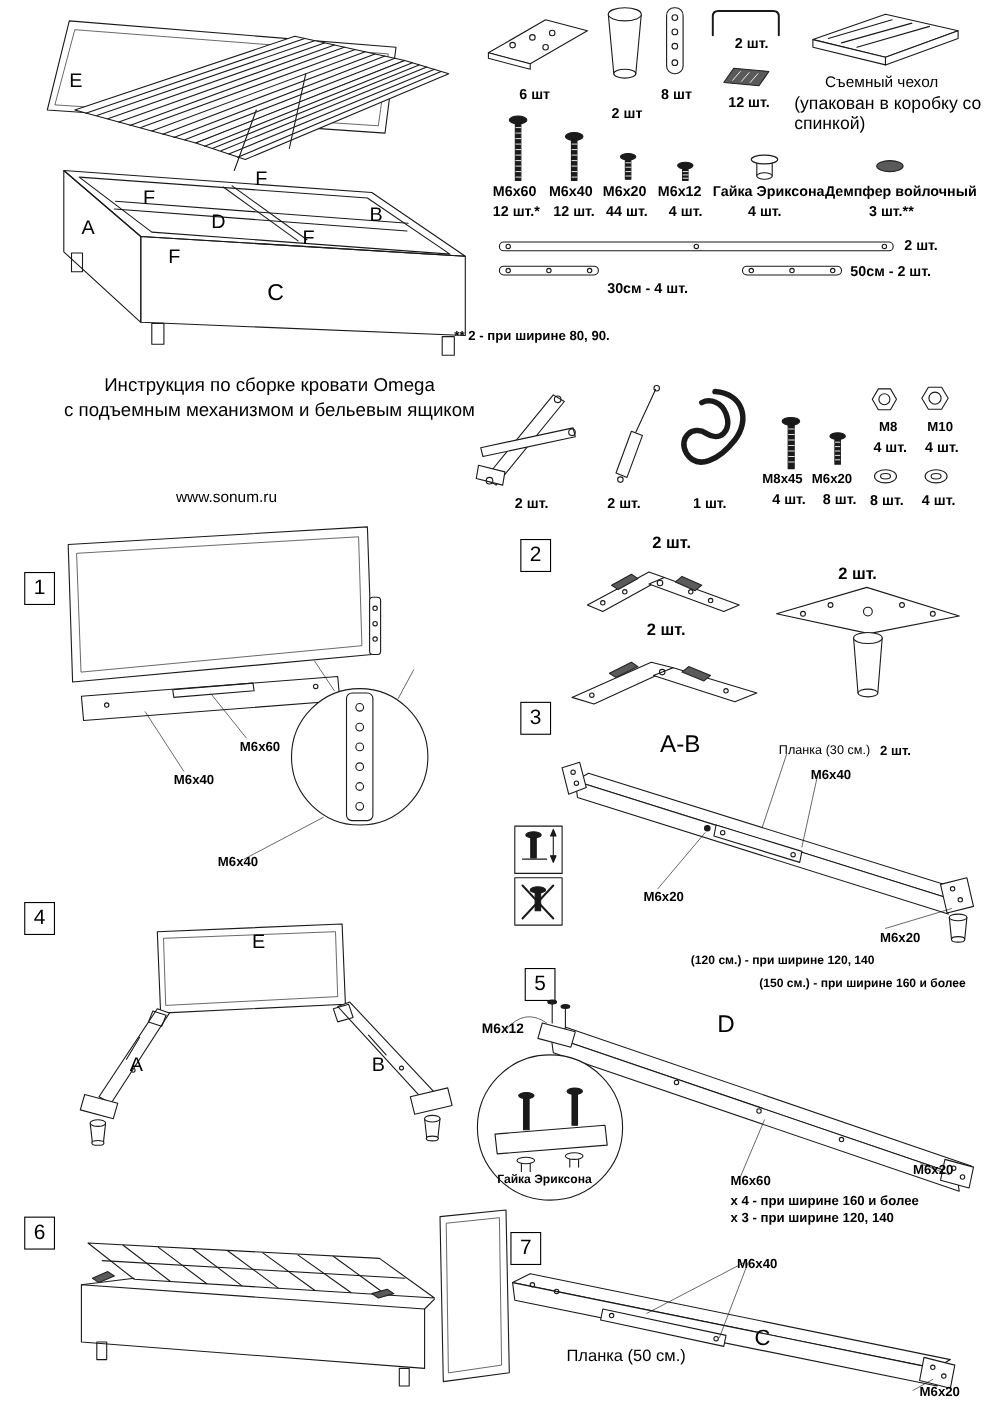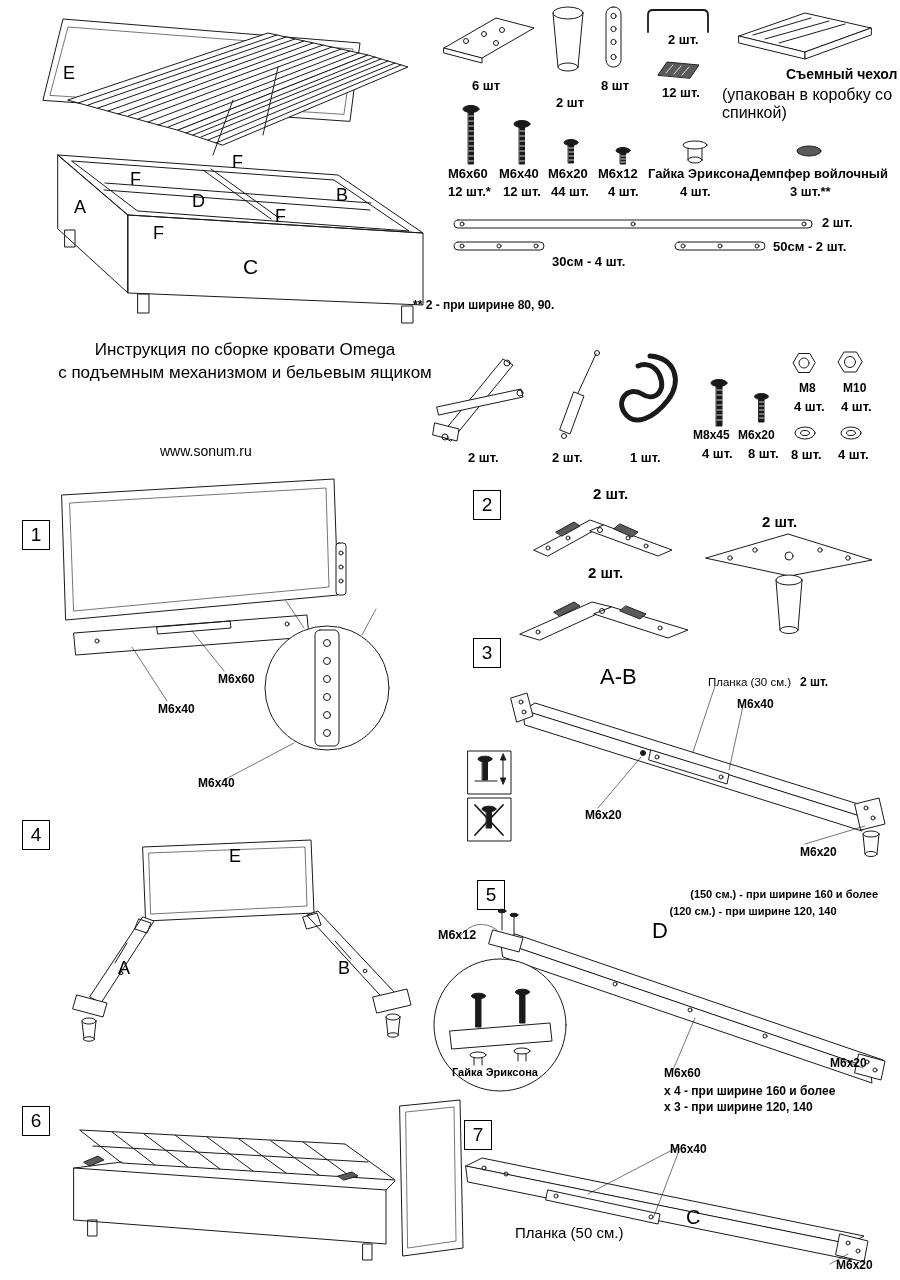--- a/index.html
+++ b/index.html
@@ -120,21 +120,21 @@
   <div class="qty" style="left:662px;top:85px">12 шт.</div>
 
   <svg class="abs draw" style="left:733px;top:6px" width="146" height="58" viewBox="0 0 146 58">
     <polygon class="wf" points="6,30 72,7 138,22 72,46"></polygon>
     <polygon class="wf" points="6,30 72,46 72,53 6,37"></polygon>
     <polygon class="wf" points="138,22 72,46 72,53 138,29"></polygon>
     <line x1="20" y1="29" x2="78" y2="12"></line>
       <line x1="32" y1="33" x2="96" y2="15"></line>
       <line x1="46" y1="37" x2="112" y2="18"></line>
   </svg>
-  <div class="abs" style="left:786px;top:66px;font-size:14px;font-weight:bold">Съемный чехол</div>
+  <div class="abs" style="left:750px;top:66px;font-size:14px;font-weight:normal">Съемный чехол</div>
   <div class="abs" style="left:722px;top:86px;font-size:16px">(упакован в коробку со спинкой)</div>
 
   <svg class="abs draw" style="left:462px;top:104px" width="18" height="62" viewBox="0 0 18 62">
     <rect class="df" x="6.5" y="7" width="5" height="53"></rect>
     <ellipse class="df" cx="9" cy="5" rx="8" ry="3.5"></ellipse>
     <line class="ws" x1="7" y1="12" x2="11.5" y2="12"></line>
       <line class="ws" x1="7" y1="17" x2="11.5" y2="17"></line>
     <line class="ws" x1="7" y1="22" x2="11.5" y2="22"></line>
       <line class="ws" x1="7" y1="27" x2="11.5" y2="27"></line>
     <line class="ws" x1="7" y1="32" x2="11.5" y2="32"></line>
@@ -434,21 +434,21 @@
     <polygon points="248,84 262,80 266,92 252,96"></polygon>
     <circle cx="66" cy="140" r="1.8"></circle>
       <circle cx="310" cy="138" r="1.8"></circle>
   </svg>
   <div class="letter" style="left:229px;top:846px">E</div>
   <div class="letter" style="left:118px;top:958px">A</div>
   <div class="letter" style="left:338px;top:958px">B</div>
 
   <div class="stepbox" style="left:477px;top:880px">5</div>
   <div class="note" style="left:628px;top:888px;width:250px;text-align:right">(150 см.) - при ширине 160 и более</div>
-  <div class="note" style="left:628px;top:905px;width:250px;text-align:center">(120 см.) - при ширине 120, 140</div>
+  <div class="note" style="left:628px;top:867px;width:250px;text-align:left">(120 см.) - при ширине 120, 140</div>
   <div class="lbl" style="left:438px;top:928px;font-size:12.5px">M6x12</div>
   <div class="bigletter" style="left:652px;top:918px;font-size:22px">D</div>
   <svg class="abs draw" style="left:455px;top:898px" width="428" height="200" viewBox="0 0 428 200">
     <polygon class="wf" points="46,44 60,36 428,162 415,170"></polygon>
     <polygon class="wf" points="46,44 415,170 417,185 48,59"></polygon>
     <polygon class="wf" points="38,32 68,40 64,54 34,46"></polygon>
     <line x1="47" y1="14" x2="47" y2="32"></line>
       <ellipse class="df" cx="47" cy="13" rx="4" ry="1.8"></ellipse>
     <line x1="59" y1="18" x2="59" y2="36"></line>
       <ellipse class="df" cx="59" cy="17" rx="4" ry="1.8"></ellipse>

